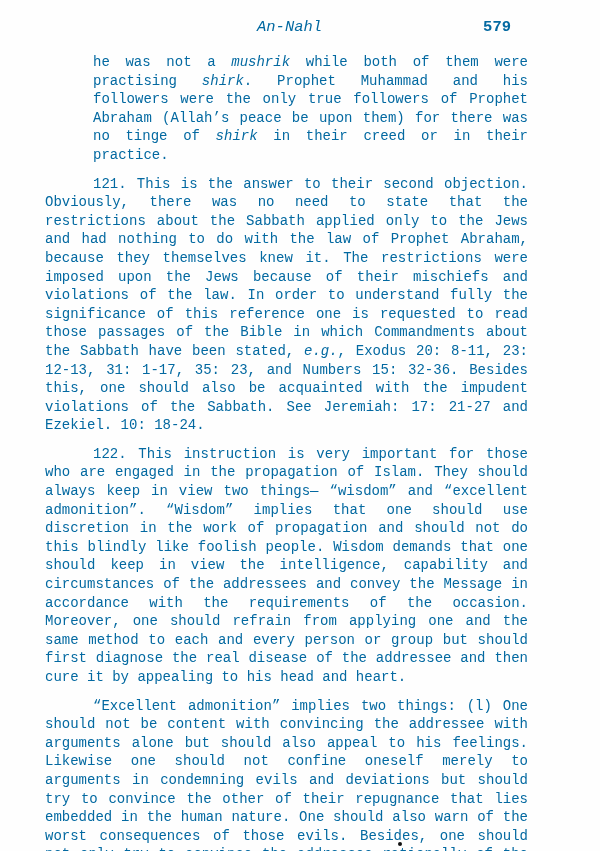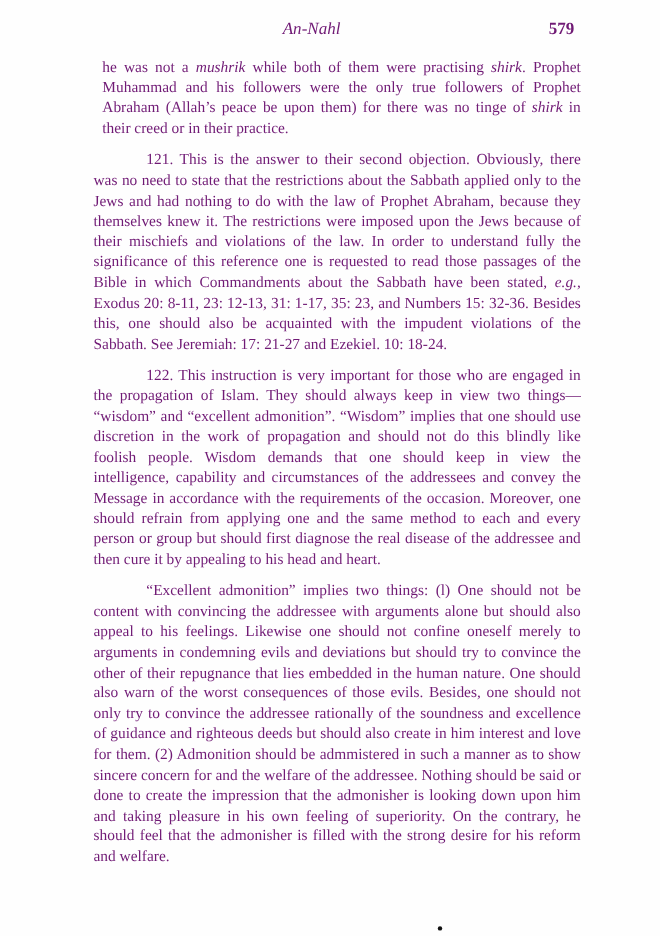--- a/index.html
+++ b/index.html
@@ -1,40 +1,40 @@
 <!DOCTYPE html>
 <html><head>
 <meta charset="utf-8">
 <style>
   html, body { margin: 0; padding: 0; background: #ffffff; }
   body { width: 600px; height: 851px; position: relative; overflow: hidden; }
   .page {
     position: absolute; left: 0; top: 0; width: 600px; height: 851px;
-    background: #fefefe; color: #701a75;
-    font-family: Liberation Serif, serif;
+    background: #fefefe; color: #0369a1;
+    font-family: Liberation Mono, monospace;
   }
   .running-head {
     position: absolute; top: 18px; left: 45px; width: 483px; height: 22px;
     font-size: 15.5px;
   }
   .running-title {
     position: absolute; left: 212px; top: 0; font-style: italic;
   }
   .page-number {
-    position: absolute; right: 6px; top: 0; font-weight: bold;
+    position: absolute; right: 17px; top: 0; font-weight: bold;
   }
   .body-text {
     position: absolute; left: 45px; top: 53px; width: 483px;
     font-size: 14px; line-height: 18.6px;
   }
   .para {
     margin: 0 0 10px 0; text-align: justify; text-align-last: left;
   }
   .para.indent-block { margin-left: 48px; }
-  .para.first-indent { text-indent: 48px; margin-left: 40px; }
+  .para.first-indent { text-indent: 48px; }
   .para em { font-style: italic; }
   .dot {
     position: absolute; left: 398px; top: 842px; width: 4px; height: 4px;
     border-radius: 50%; background: #111;
   }
 </style>
 </head>
 <body>
 
 <div class="page">

